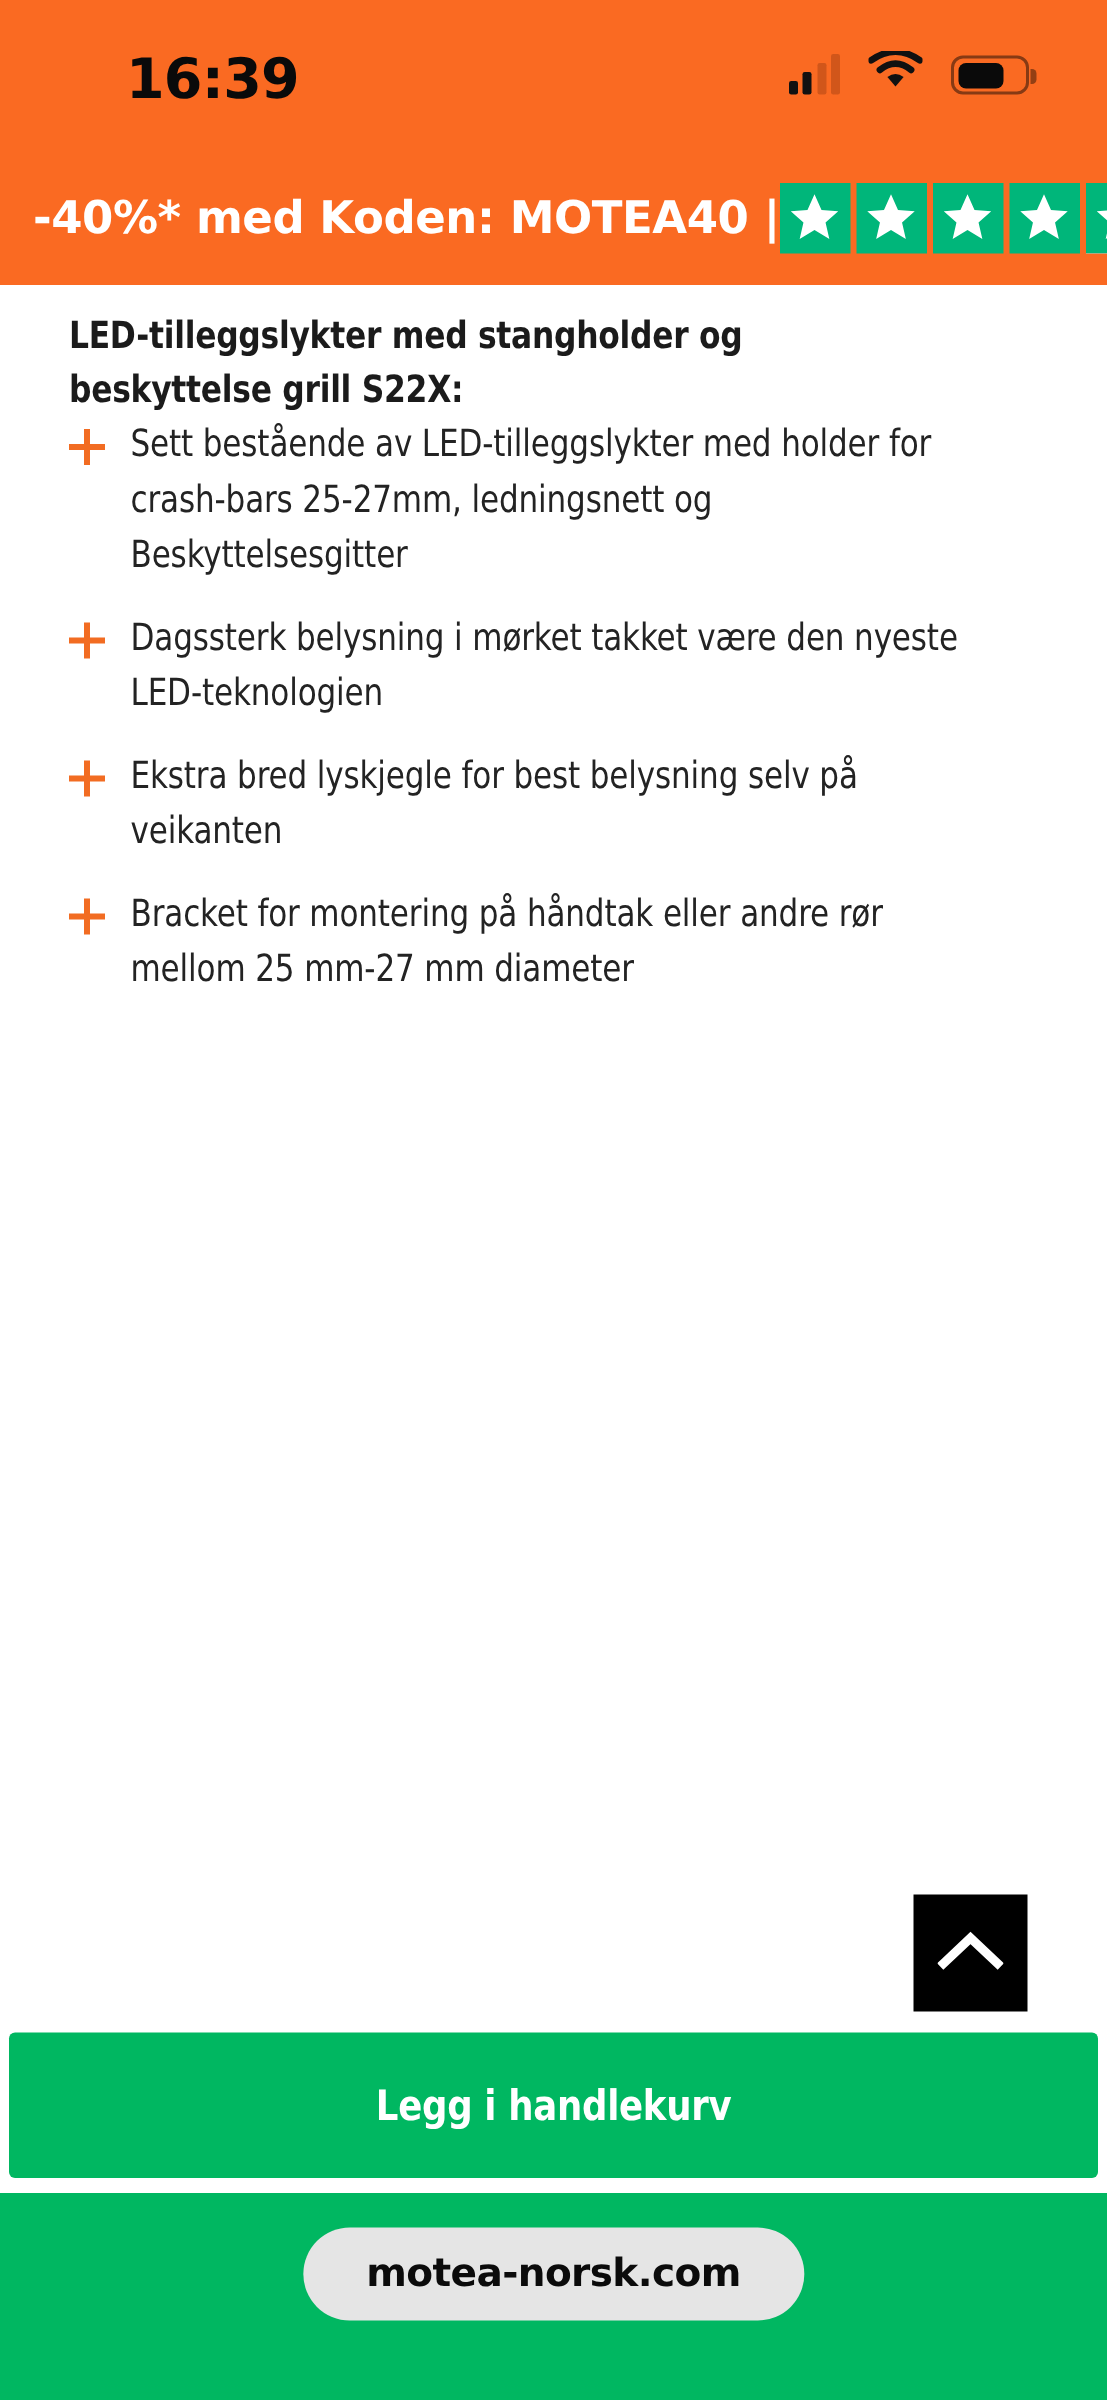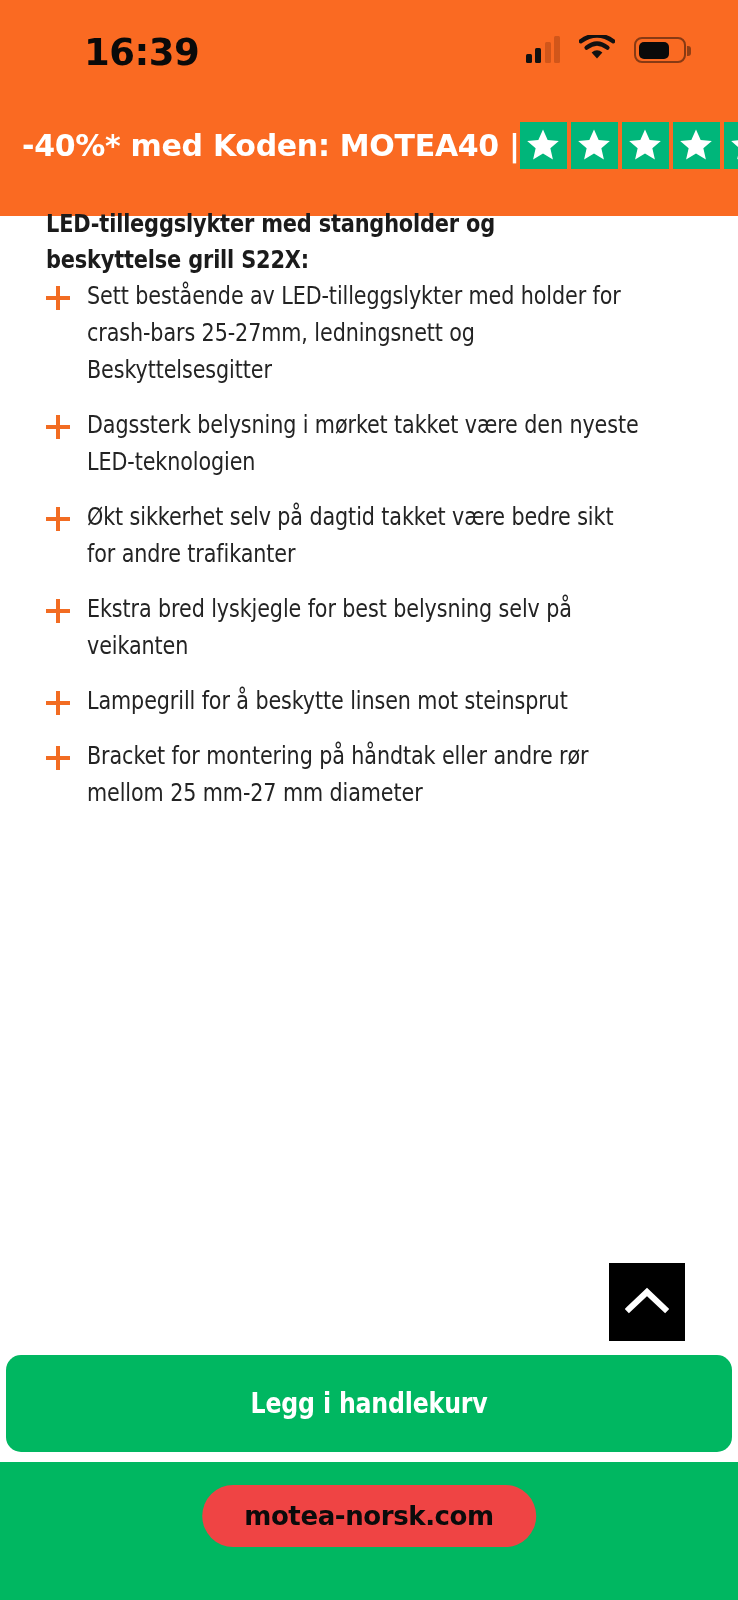--- a/index.html
+++ b/index.html
@@ -18,21 +18,21 @@
     height: 1600px;
     background: #ffffff;
     overflow: hidden;
   }
 
   
   .top-orange {
     position: absolute;
     top: 0; left: 0;
     width: 738px;
-    height: 216px;
+    height: 190px;
     background: #fa6a22;
   }
 
   
   .statusbar {
     position: absolute;
     top: 0; left: 0;
     width: 738px;
     height: 100px;
     display: flex;
@@ -205,21 +205,21 @@
 
   
   .cta {
     position: absolute;
     left: 6px;
     top: 1355px;
     width: 726px;
     height: 97px;
     background: #00b761;
     border: none;
-    border-radius: 15px;
+    border-radius: 4px;
     color: #ffffff;
     font-family: "DejaVu Sans Condensed", "Liberation Sans Narrow", "Liberation Sans", sans-serif;
     font-size: 28px;
     font-weight: bold;
     letter-spacing: -0.2px;
     cursor: pointer;
   }
   .cta span { display: inline-block; transform: scaleX(0.94); }
 
   
@@ -230,21 +230,21 @@
     width: 738px;
     height: 138px;
     background: #00b761;
   }
   .domain-pill {
     position: absolute;
     left: 50%;
     transform: translateX(-50%);
     top: 23px;
     padding: 16px 42px;
-    background: #ef4444;
+    background: #e5e5e5;
     border-radius: 40px;
     color: #0b0b0b;
     font-family: "DejaVu Sans", sans-serif;
     font-size: 26px;
     font-weight: bold;
     letter-spacing: -0.4px;
     white-space: nowrap;
     cursor: pointer;
   }
 </style>
@@ -320,29 +320,21 @@
       <li>
         <span class="plus"></span>
         <span class="txt">Sett bestående av LED-tilleggslykter med holder for crash-bars 25-27mm, ledningsnett og Beskyttelsesgitter</span>
       </li>
       <li>
         <span class="plus"></span>
         <span class="txt">Dagssterk belysning i mørket takket være den nyeste LED-teknologien</span>
       </li>
       <li>
         <span class="plus"></span>
-        <span class="txt">Økt sikkerhet selv på dagtid takket være bedre sikt for andre trafikanter</span>
-      </li>
-      <li>
-        <span class="plus"></span>
         <span class="txt">Ekstra bred lyskjegle for best belysning selv på veikanten</span>
-      </li>
-      <li>
-        <span class="plus"></span>
-        <span class="txt">Lampegrill for å beskytte linsen mot steinsprut</span>
       </li>
       <li>
         <span class="plus"></span>
         <span class="txt">Bracket for montering på håndtak eller andre rør mellom 25 mm-27 mm diameter</span>
       </li>
     </ul>
   </div>
 
   <div class="scroll-top">
     <span>

